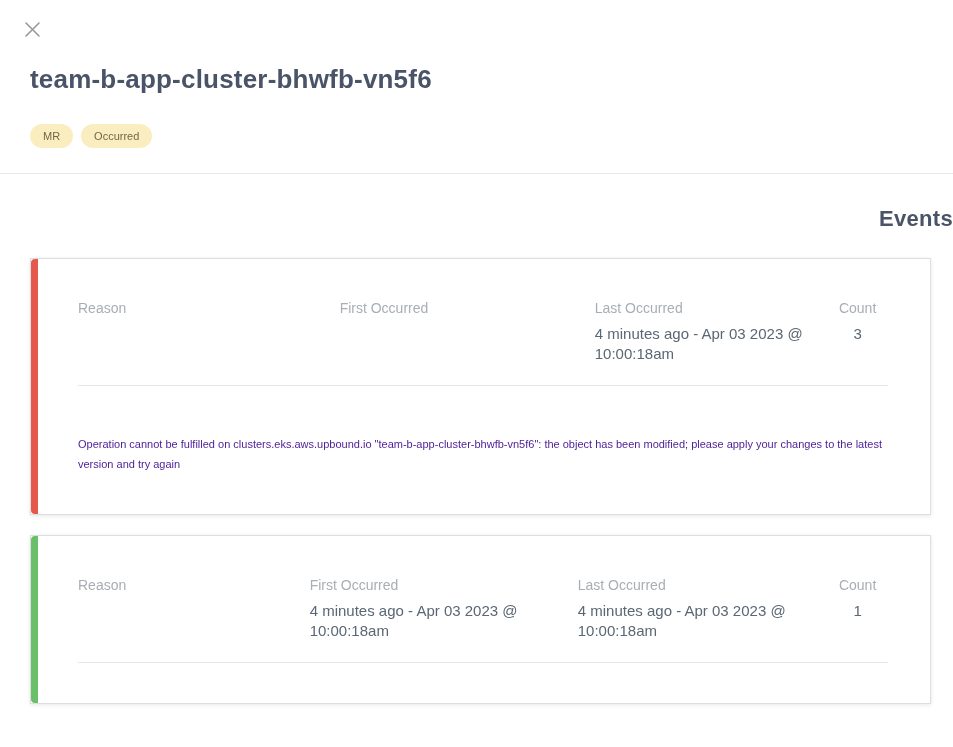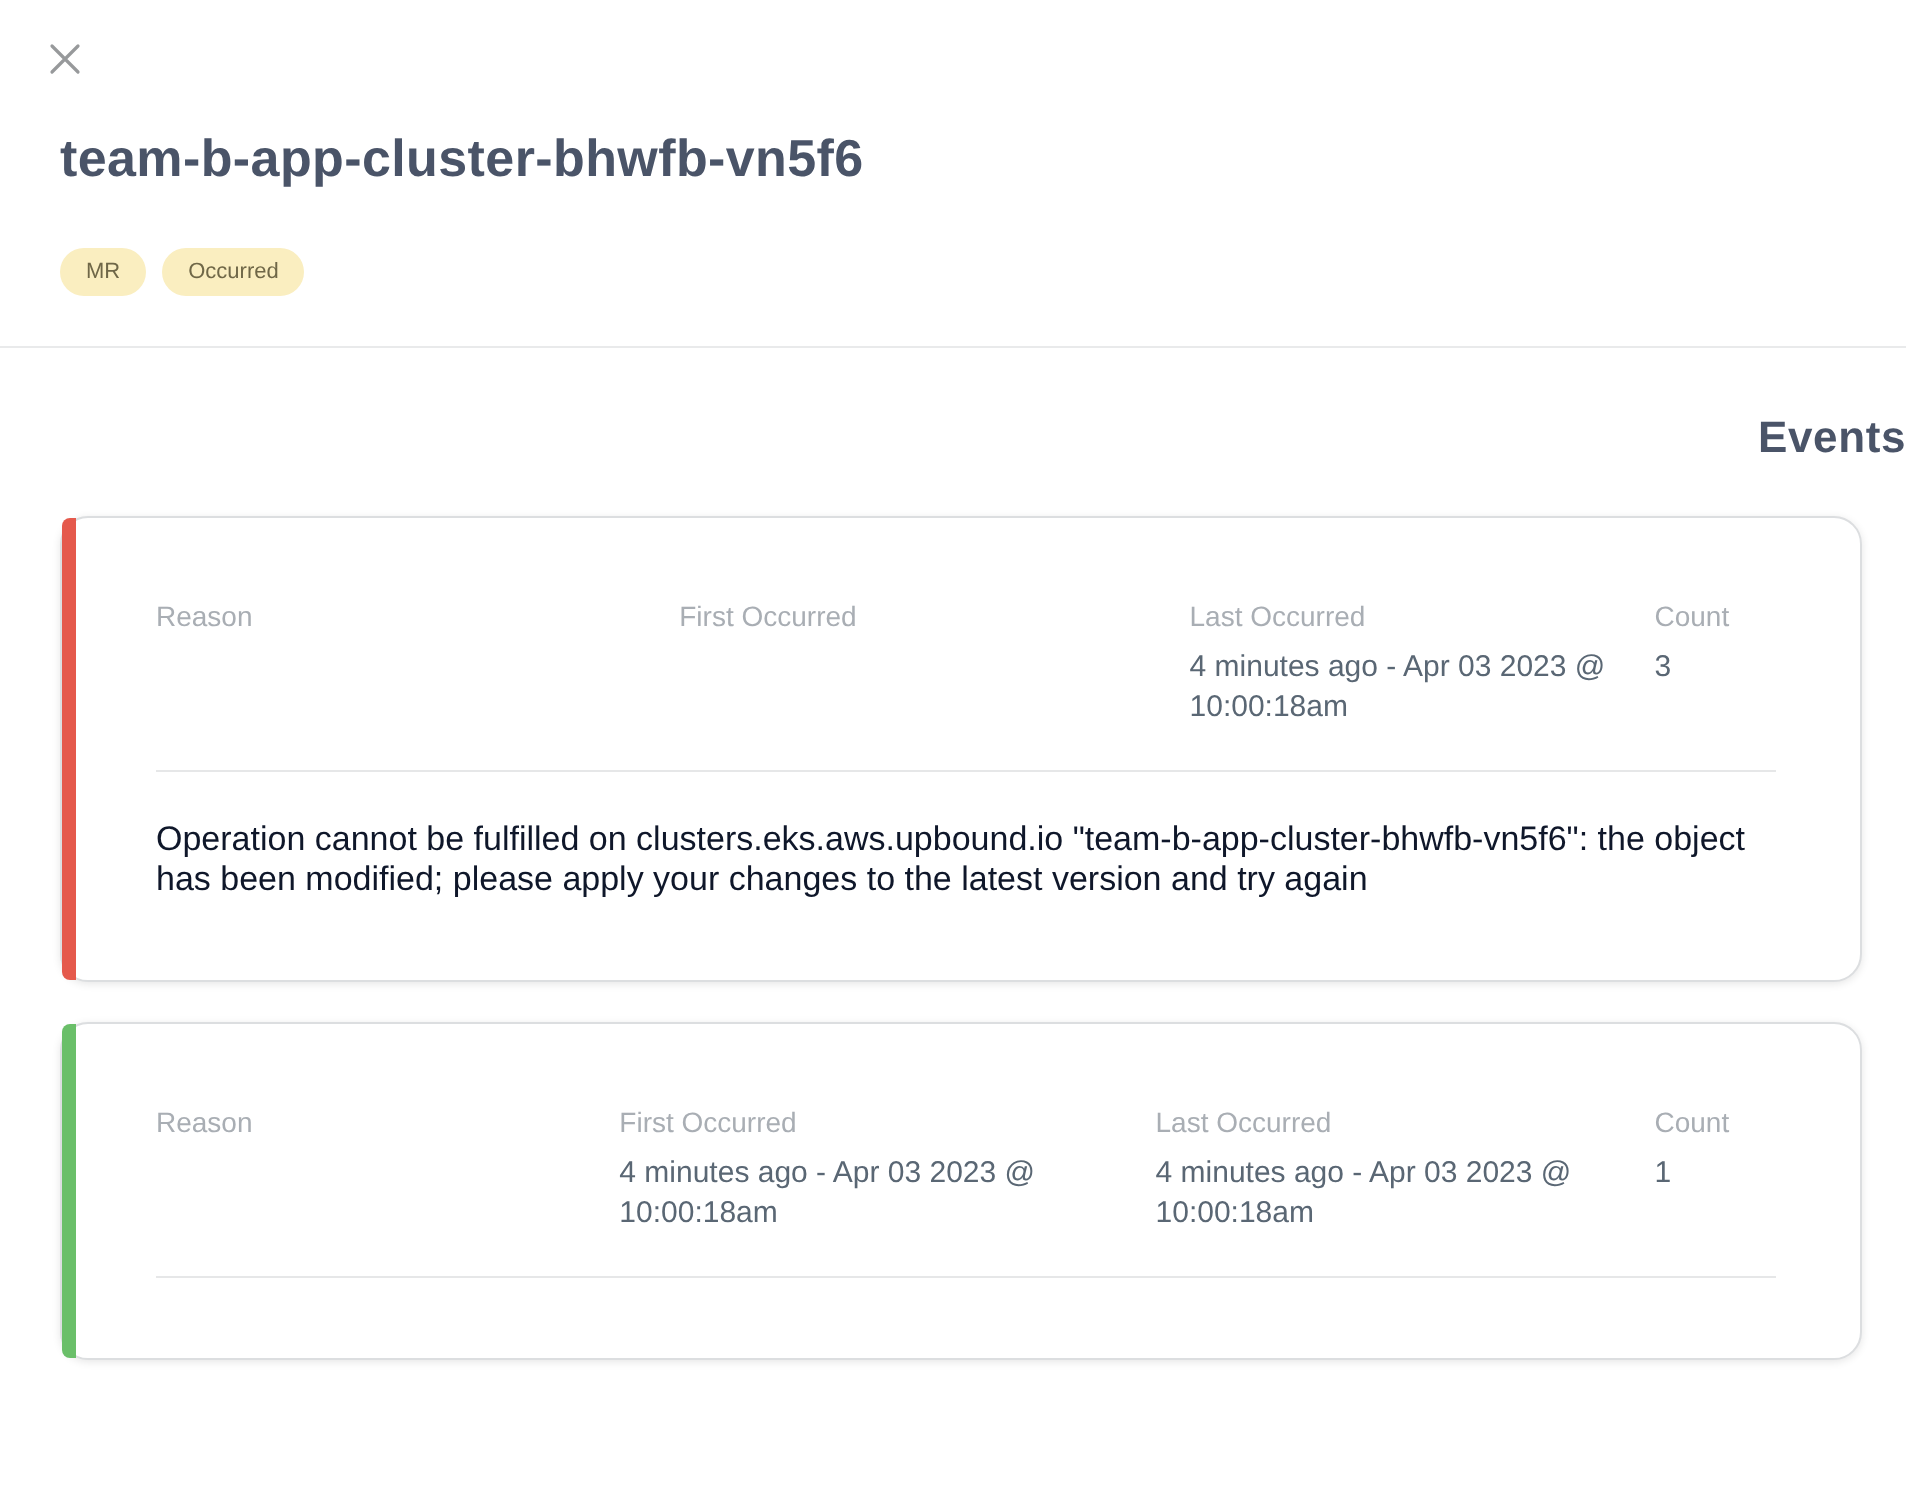--- a/index.html
+++ b/index.html
@@ -50,21 +50,21 @@
     font-weight: bold;
     color: #4a5468;
     letter-spacing: 0.3px;
     text-align: right;
   }
   .event-card {
     position: relative;
     margin: 26px 22px 0 30px;
     background: #fff;
     border: 1px solid #dcdee0;
-    border-radius: 14px;
+    border-radius: 0;
     box-shadow: 0 1px 4px rgba(0,0,0,0.10);
     padding: 40px 42px 40px 47px;
   }
   .event-card + .event-card { margin-top: 20px; }
   .accent-bar {
     position: absolute; left: 0; top: 0; bottom: 0;
     width: 7px;
     border-radius: 4px 0 0 4px;
   }
   .accent-error { background: #e5594c; }
@@ -76,32 +76,32 @@
     font-size: 14px; line-height: 18px;
     color: #a9aeb4;
     margin-bottom: 7px;
   }
   .col-value {
     font-size: 15px; line-height: 20px;
     color: #5a6774;
     padding-right: 14px;
     word-wrap: break-word;
   }
-  .col-count { text-align: left; }
+  .col-count { text-align: center; }
   .col-count .col-value { padding-right: 0; }
   .card-divider {
     margin-top: 21px;
     height: 1px; width: 100%;
     background: #e6e7e8;
     border: none;
   }
   .event-message {
-    margin-top: 24px;
-    font-size: 17px; line-height: 20px;
-    color: #0f172a;
+    margin-top: 48px;
+    font-size: 11px; line-height: 20px;
+    color: #4c1d95;
     max-width: 820px;
   }
 </style>
 </head>
 <body>
 
 <button class="close-btn" aria-label="Close">
   <svg width="17" height="17" viewBox="0 0 17 17">
     <path d="M2 2 L15 15 M15 2 L2 15" stroke="#97999b" stroke-width="1.6" fill="none" stroke-linecap="round"></path>
   </svg>

